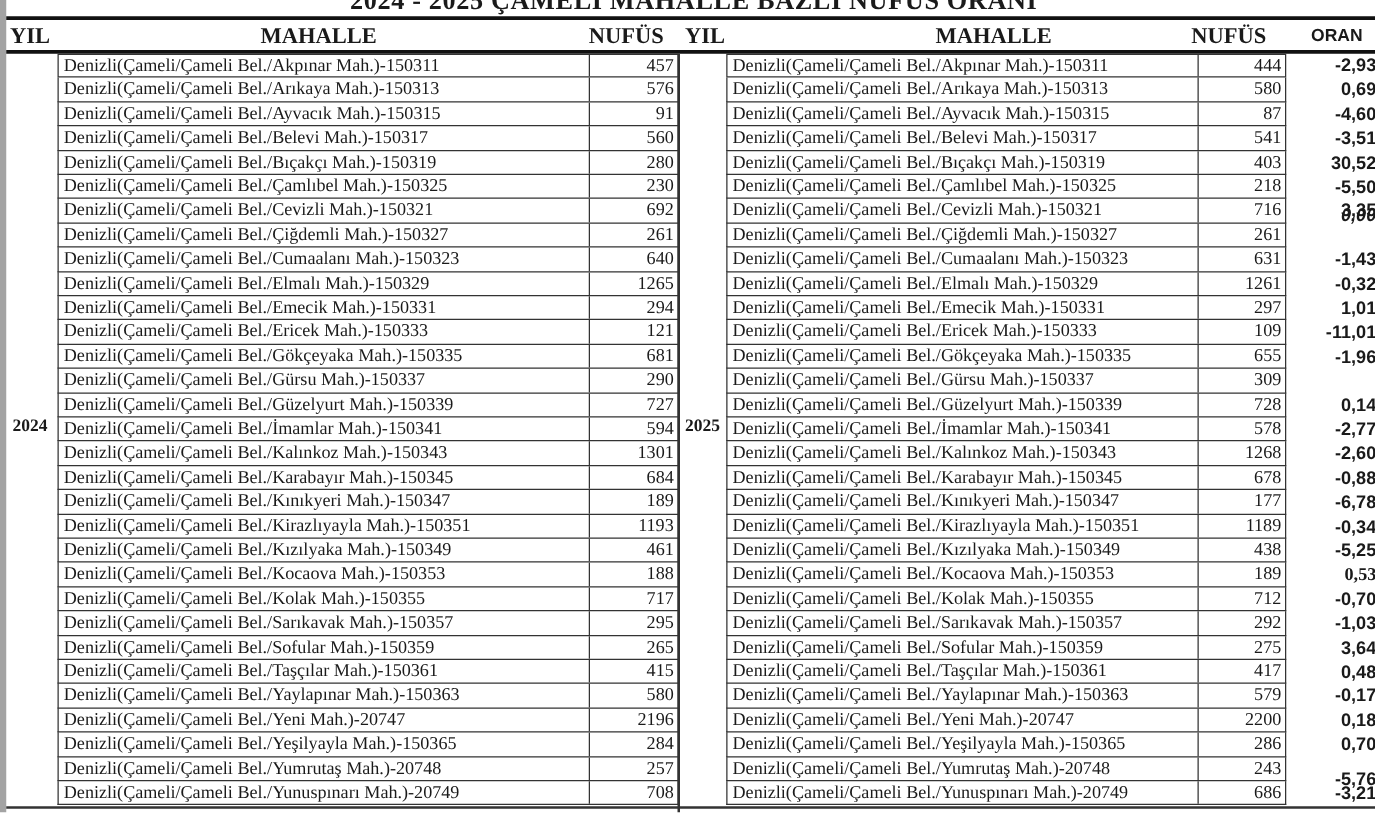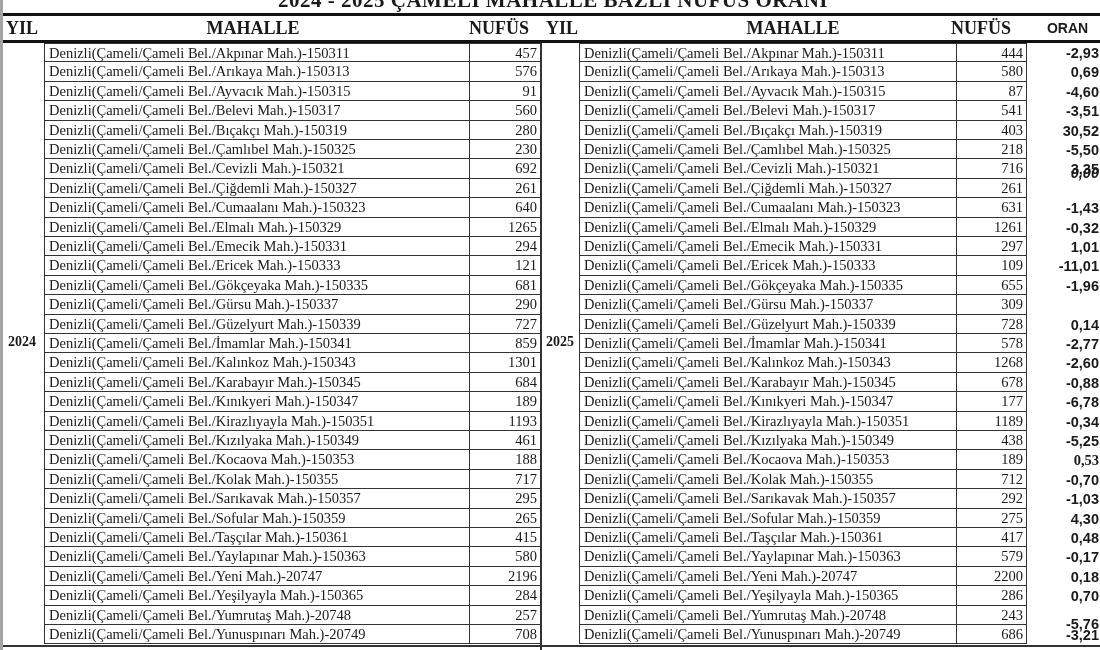--- a/index.html
+++ b/index.html
@@ -1,17 +1,17 @@
 <!DOCTYPE html>
 <html><head>
 <meta charset="utf-8">
 <style>
   html, body { margin:0; padding:0; background:#ffffff; }
   body { width:1100px; height:650px; overflow:hidden; position:relative; font-family:"Liberation Serif", serif; color:#1a1a1a; }
-  .sheet { position:absolute; left:0; top:0; width:1100px; height:650px; border-left:3px solid #a3a3a3; box-sizing:border-box; }
+  .sheet { position:absolute; left:0; top:0; width:1100px; height:650px; border-left:5px solid #a3a3a3; box-sizing:border-box; }
   .title { position:absolute; left:0; top:-13px; width:1100px; height:26px; text-align:center; font-weight:bold; font-size:21px; letter-spacing:0.5px; line-height:26px; }
   .title-rule { position:absolute; left:0; top:13px; width:1100px; height:3px; background:#111; }
   .hdr { position:absolute; top:16px; height:24px; font-weight:bold; font-size:18px; line-height:24px; }
   .hdr-rule { position:absolute; left:0; top:40px; width:1100px; height:3px; background:#111; }
   .oran-hdr { font-family:"Liberation Sans", sans-serif; font-size:14px; }
   .row { position:absolute; height:20px; box-sizing:border-box; border:1.5px solid #333; border-top:none; }
   .row.first { border-top:1.5px solid #333; }
   .name { position:absolute; left:0; top:0; height:100%; padding-left:4px; font-size:14.5px; line-height:18px; white-space:nowrap; border-right:1.5px solid #333; box-sizing:border-box; }
   .pop { position:absolute; top:0; height:100%; text-align:right; padding-right:3px; font-size:14.5px; line-height:18px; box-sizing:border-box; }
   .oran { position:absolute; top:0; height:20px; text-align:right; font-family:"Liberation Sans", sans-serif; font-weight:bold; font-size:14.5px; line-height:20px; }
@@ -171,21 +171,21 @@
         <span class="name" style="width:425px">Denizli(Çameli/Çameli Bel./Güzelyurt Mah.)-150339</span>
         <span class="pop" style="left:425px;width:70px">727</span>
       </div>
       <div class="row" style="left: 576px; width: 448px; top: 314.6px; height: 19.4px;">
         <span class="name" style="width:377px">Denizli(Çameli/Çameli Bel./Güzelyurt Mah.)-150339</span>
         <span class="pop" style="left:377px;width:69px">728</span>
       </div>
       <div class="oran" style="left: 1030px; width: 66px; top: 314.6px;">0,14</div>
       <div class="row" style="left: 41px; width: 497px; top: 334px; height: 19.4px;">
         <span class="name" style="width:425px">Denizli(Çameli/Çameli Bel./İmamlar Mah.)-150341</span>
-        <span class="pop" style="left:425px;width:70px">859</span>
+        <span class="pop" style="left:425px;width:70px">594</span>
       </div>
       <div class="row" style="left: 576px; width: 448px; top: 334px; height: 19.4px;">
         <span class="name" style="width:377px">Denizli(Çameli/Çameli Bel./İmamlar Mah.)-150341</span>
         <span class="pop" style="left:377px;width:69px">578</span>
       </div>
       <div class="oran" style="left: 1030px; width: 66px; top: 334px;">-2,77</div>
       <div class="row" style="left: 41px; width: 497px; top: 353.4px; height: 19.4px;">
         <span class="name" style="width:425px">Denizli(Çameli/Çameli Bel./Kalınkoz Mah.)-150343</span>
         <span class="pop" style="left:425px;width:70px">1301</span>
       </div>
@@ -258,21 +258,21 @@
       </div>
       <div class="oran" style="left: 1030px; width: 66px; top: 489.2px; text-align: right;">-1,03</div>
       <div class="row" style="left: 41px; width: 497px; top: 508.6px; height: 19.4px;">
         <span class="name" style="width:425px">Denizli(Çameli/Çameli Bel./Sofular Mah.)-150359</span>
         <span class="pop" style="left:425px;width:70px">265</span>
       </div>
       <div class="row" style="left: 576px; width: 448px; top: 508.6px; height: 19.4px;">
         <span class="name" style="width:377px">Denizli(Çameli/Çameli Bel./Sofular Mah.)-150359</span>
         <span class="pop" style="left:377px;width:69px">275</span>
       </div>
-      <div class="oran" style="left: 1030px; width: 66px; top: 508.6px;">4,30</div>
+      <div class="oran" style="left: 1030px; width: 66px; top: 508.6px;">3,64</div>
       <div class="row" style="left: 41px; width: 497px; top: 528px; height: 19.4px;">
         <span class="name" style="width:425px">Denizli(Çameli/Çameli Bel./Taşçılar Mah.)-150361</span>
         <span class="pop" style="left:425px;width:70px">415</span>
       </div>
       <div class="row" style="left: 576px; width: 448px; top: 528px; height: 19.4px;">
         <span class="name" style="width:377px">Denizli(Çameli/Çameli Bel./Taşçılar Mah.)-150361</span>
         <span class="pop" style="left:377px;width:69px">417</span>
       </div>
       <div class="oran" style="left: 1030px; width: 66px; top: 528px;">0,48</div>
       <div class="row" style="left: 41px; width: 497px; top: 547.4px; height: 19.4px;">

